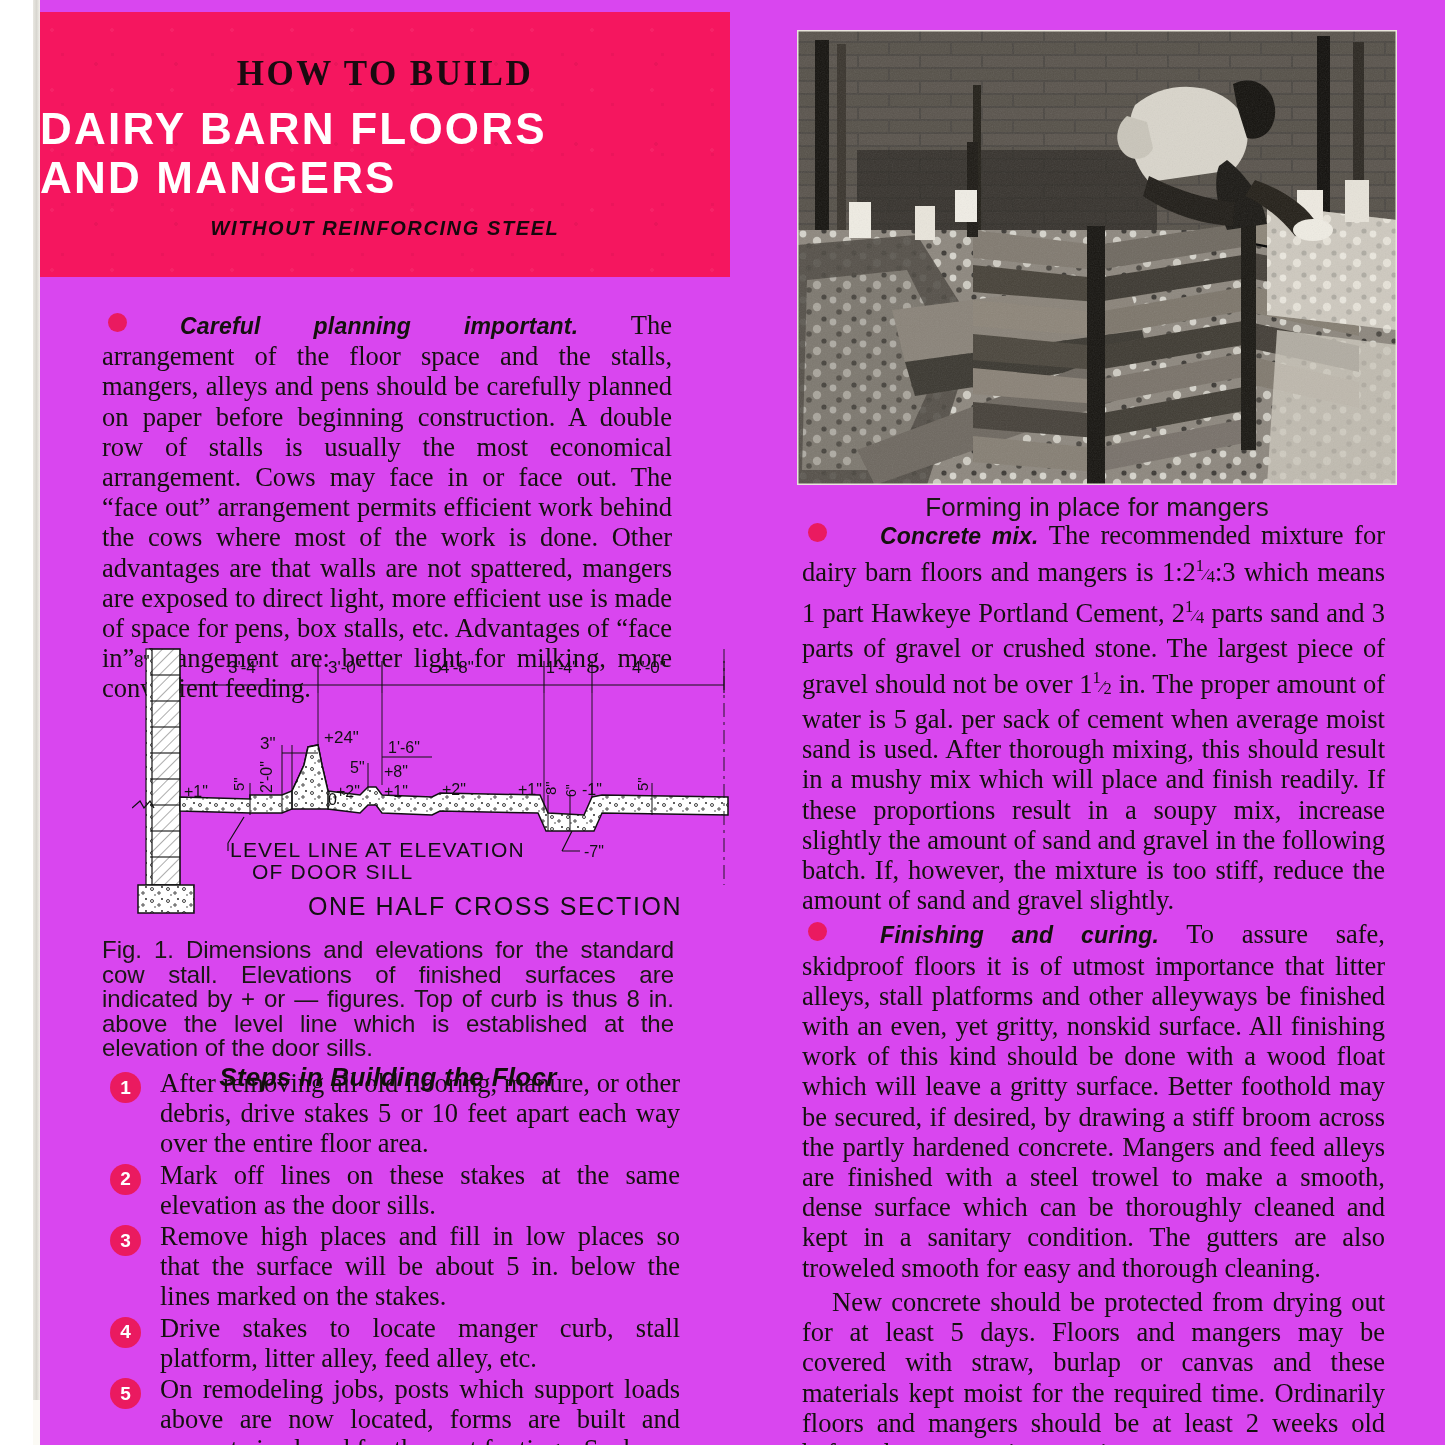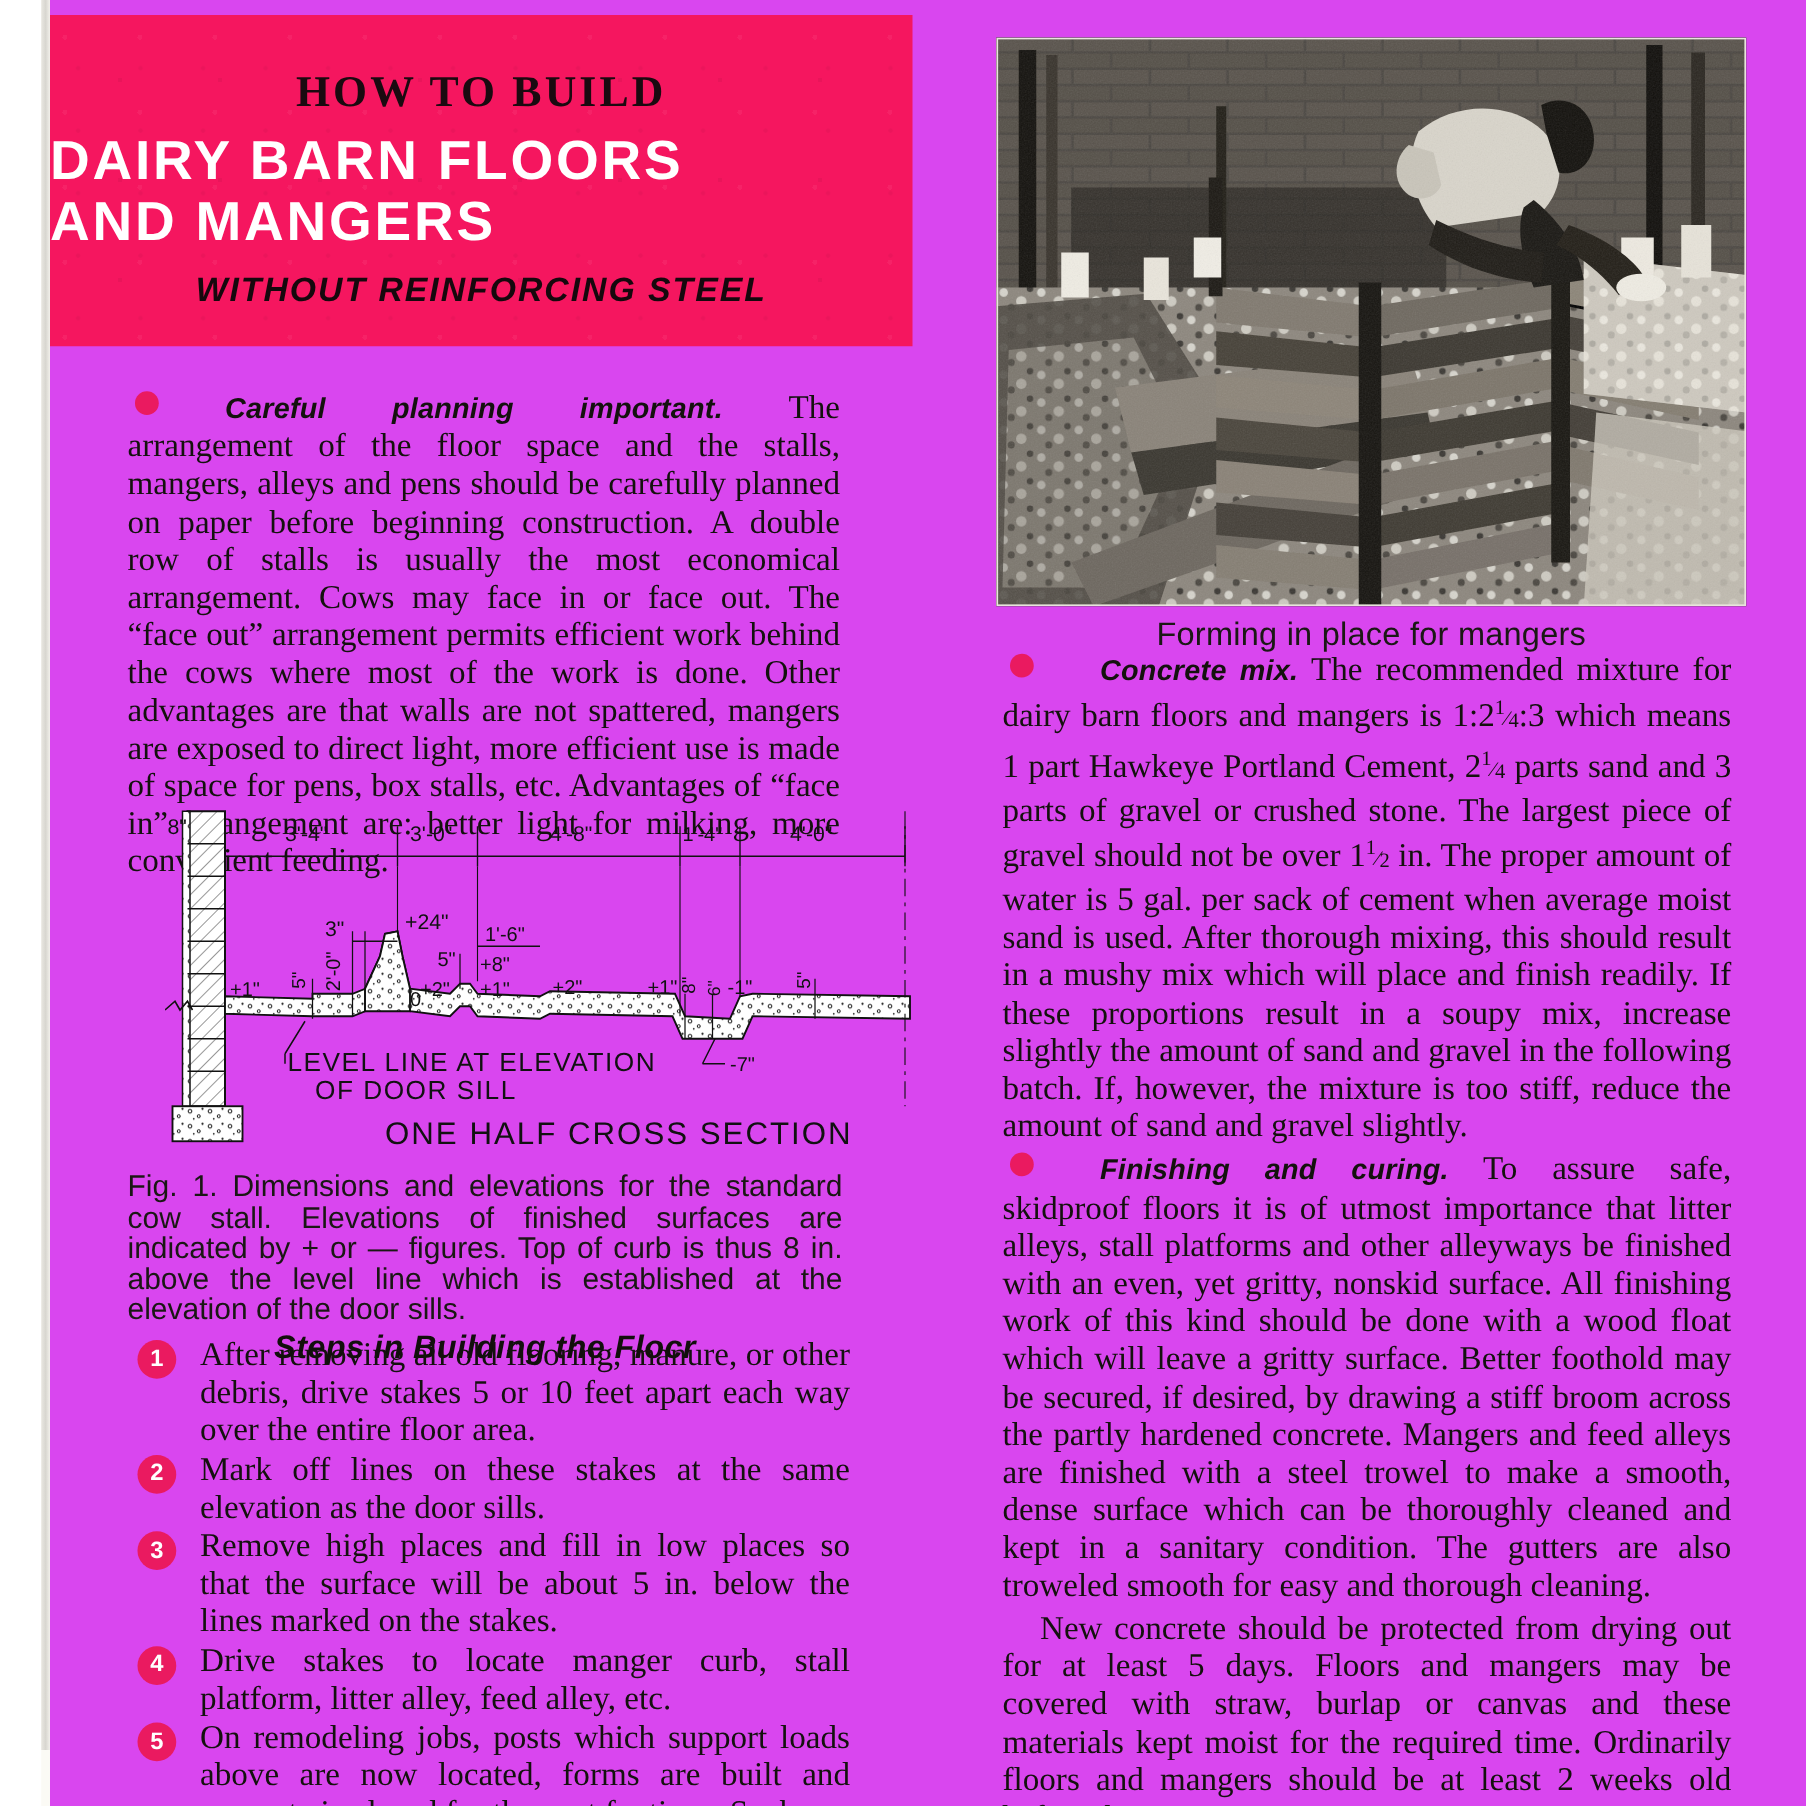--- a/index.html
+++ b/index.html
@@ -51,21 +51,21 @@
   .hdr-main{
     position:absolute;top:92px;left:0;width:100%;
     text-align:left;color:#ffffff;
     font-family:"Liberation Sans", sans-serif;
     font-weight:bold;font-size:44px;line-height:49px;letter-spacing:2.2px;
   }
   .hdr-sub{
     position:absolute;top:205px;left:0;width:100%;
     text-align:center;color:#16080d;
     font-family:"Liberation Sans", sans-serif;
-    font-weight:bold;font-style:italic;font-size:27px;letter-spacing:1.6px;
+    font-weight:bold;font-style:italic;font-size:20px;letter-spacing:1.6px;
   }
 
   
   .col-left{
     position:absolute;left:62px;top:310px;width:570px;
   }
   .col-right{
     position:absolute;left:762px;top:520px;width:583px;
   }
 

